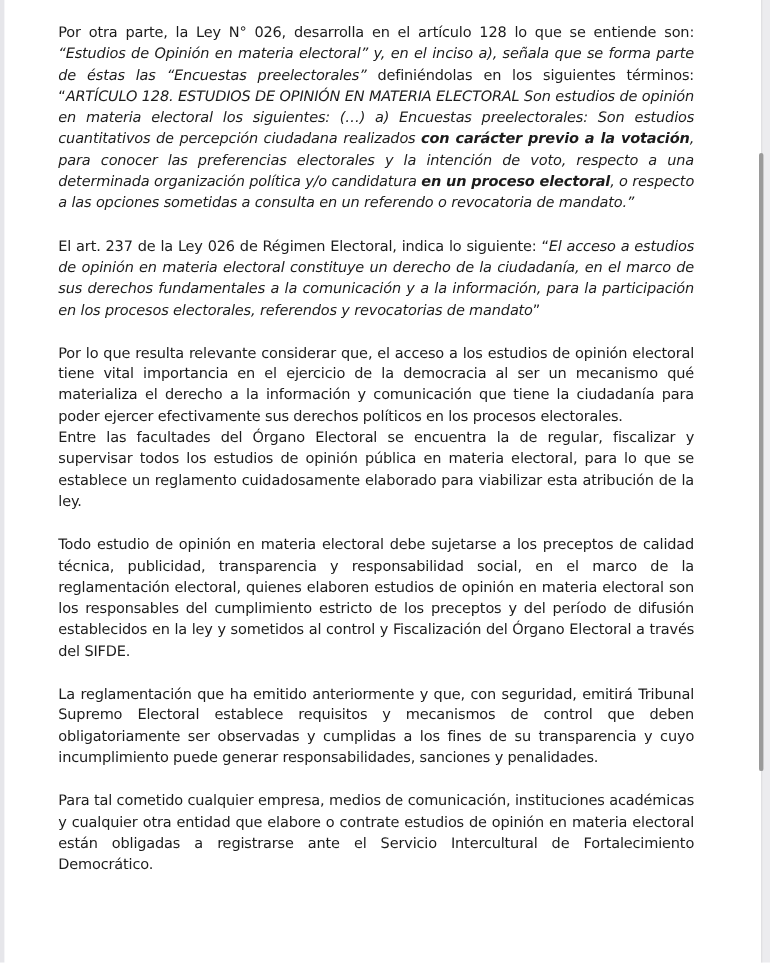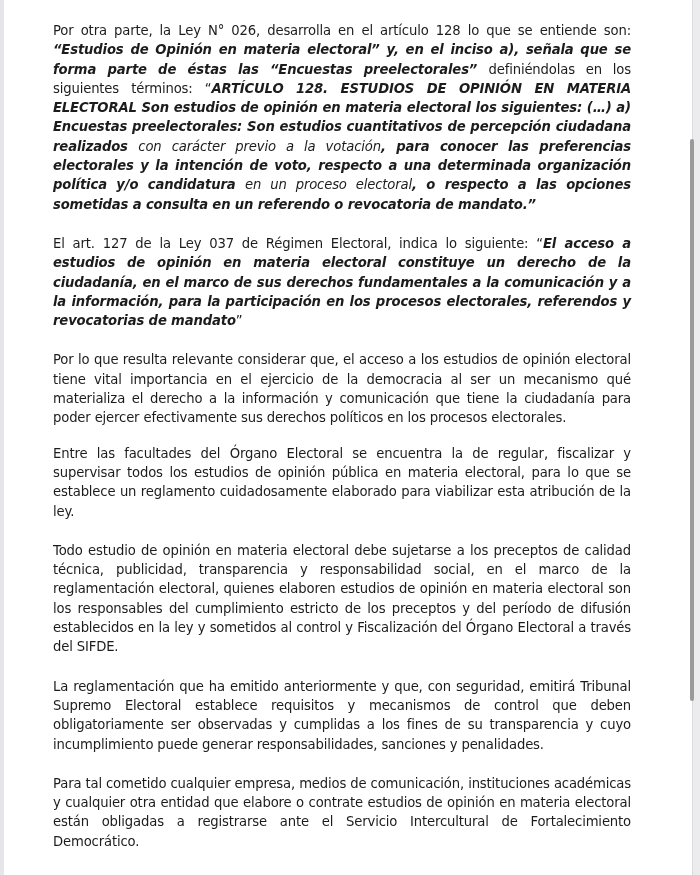--- a/index.html
+++ b/index.html
@@ -22,38 +22,38 @@
   .scroll-thumb {
     position: absolute; left: 690px; top: 139px; width: 4px; height: 562px;
     background: #9a9a9a; border-radius: 2px;
   }
   .page {
     position: absolute; left: 53px; top: 21px; width: 578px;
     font-size: 13.2px; line-height: 19.3px;
     letter-spacing: -0.15px;
   }
   .para { margin: 0 0 20px 0; text-align: justify; }
-  .para.tight { margin-bottom: 16px; }
-  .it { font-style: italic; font-weight: bold; }
-  .b { font-weight: normal; }
+  .para.tight { margin-bottom: 0; }
+  .it { font-style: italic; }
+  .b { font-weight: bold; }
 </style>
 </head>
 <body>
 
 <div class="frame-left"></div>
 
 <div class="page">
 
 
   <p class="para">
     <span>Por otra parte, la Ley N° 026, desarrolla en el artículo 128 lo que se entiende son: </span><span class="it">“Estudios de Opinión en materia electoral” y, en el inciso a), señala que se forma parte de éstas las “Encuestas preelectorales” </span><span>definiéndolas en los siguientes términos: “</span><span class="it">ARTÍCULO 128. ESTUDIOS DE OPINIÓN EN MATERIA ELECTORAL Son estudios de opinión en materia electoral los siguientes: (…) a) Encuestas preelectorales: Son estudios cuantitativos de percepción ciudadana realizados </span><span class="it b">con carácter previo a la votación</span><span class="it">, para conocer las preferencias electorales y la intención de voto, respecto a una determinada organización política y/o candidatura </span><span class="it b">en un proceso electoral</span><span class="it">, o respecto a las opciones sometidas a consulta en un referendo o revocatoria de mandato.”</span>
   </p>
 
   <p class="para">
-    <span>El art. 127 de la Ley 037 de Régimen Electoral, indica lo siguiente: “</span><span class="it">El acceso a estudios de opinión en materia electoral constituye un derecho de la ciudadanía, en el marco de sus derechos fundamentales a la comunicación y a la información, para la participación en los procesos electorales, referendos y revocatorias de mandato</span><span>”</span>
+    <span>El art. 237 de la Ley 026 de Régimen Electoral, indica lo siguiente: “</span><span class="it">El acceso a estudios de opinión en materia electoral constituye un derecho de la ciudadanía, en el marco de sus derechos fundamentales a la comunicación y a la información, para la participación en los procesos electorales, referendos y revocatorias de mandato</span><span>”</span>
   </p>
 
   <p class="para tight">
     <span>Por lo que resulta relevante considerar que, el acceso a los estudios de opinión electoral tiene vital importancia en el ejercicio de la democracia al ser un mecanismo qué materializa el derecho a la información y comunicación que tiene la ciudadanía para poder ejercer efectivamente sus derechos políticos en los procesos electorales.</span>
   </p>
 
   <p class="para">
     <span>Entre las facultades del Órgano Electoral se encuentra la de regular, fiscalizar y supervisar todos los estudios de opinión pública en materia electoral, para lo que se establece un reglamento cuidadosamente elaborado para viabilizar esta atribución de la ley.</span>
   </p>
 

